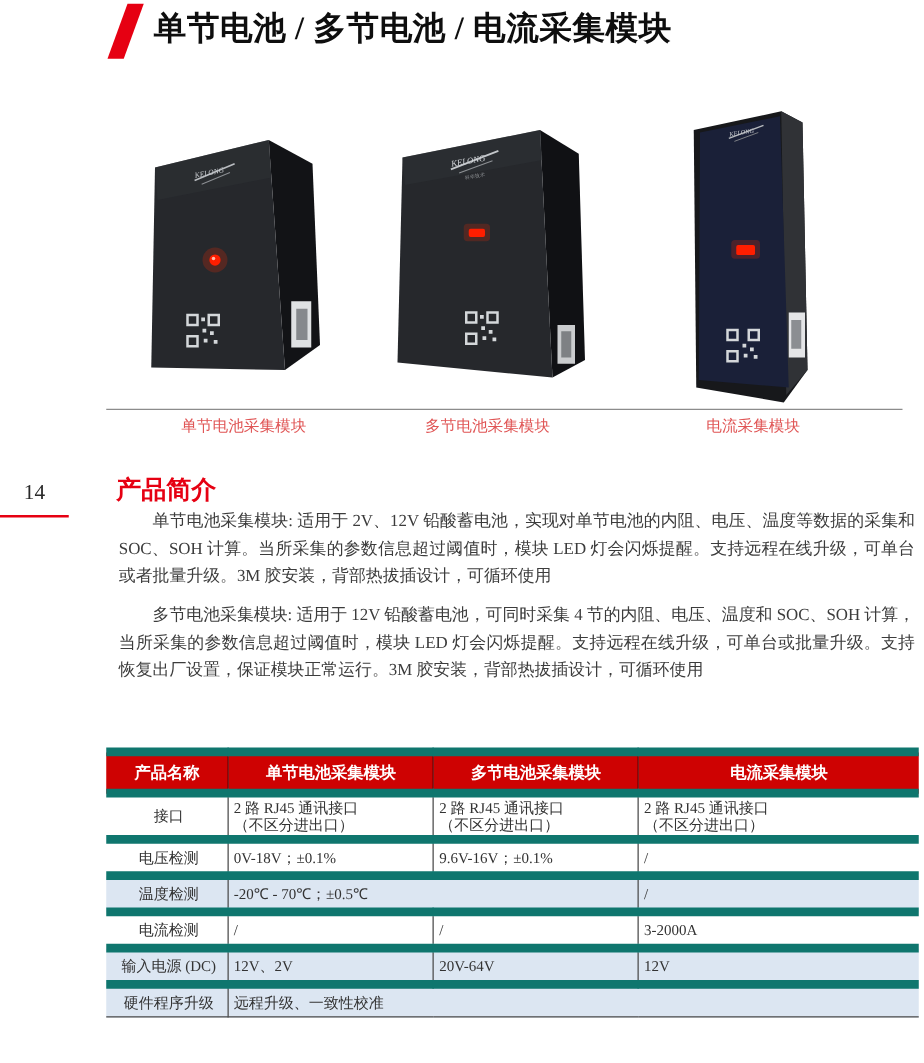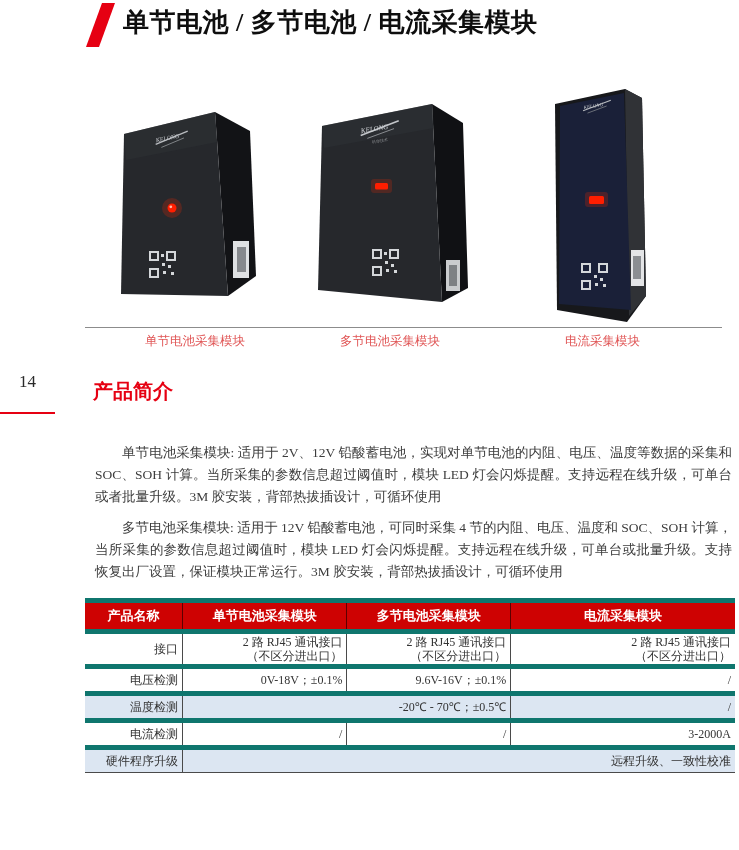--- a/index.html
+++ b/index.html
@@ -19,45 +19,45 @@
   .m2{left:305px;top:92px;width:170px;height:240px;}
   .m3{left:545px;top:84px;width:115px;height:245px;}
   .divider{position:absolute;left:85px;top:327px;width:637px;height:1px;background:#8c8c8c;}
   .caption{position:absolute;top:333px;font-size:12.5px;color:var(--caption-red,#e05555);
            text-align:center;white-space:nowrap;}
   .cap1{left:100px;width:190px;}
   .cap2{left:305px;width:170px;}
   .cap3{left:540px;width:125px;}
 
   
-  .pagenum{position:absolute;left:0;top:372px;width:55px;text-align:center;
+  .pagenum{position:absolute;left:0;top:384px;width:55px;text-align:center;
            font-size:17px;color:#2a2a2a;}
   .pagenum-rule{position:absolute;left:0;top:412px;width:55px;height:2px;
                 background:var(--brand-red,#e60012);}
 
   
   .section-heading{position:absolute;left:93px;top:378px;font-size:20px;font-weight:800;
                    color:var(--brand-red,#d7000f);text-align:right;}
-  .intro{position:absolute;left:95px;top:406px;width:637px;margin-top:36px;}
+  .intro{position:absolute;left:95px;top:406px;width:637px;}
   .intro p{margin:0 0 9px 0;font-size:13.5px;line-height:22px;color:#3c3c3c;
            text-indent:2em;text-align:justify;}
 
   
   .spec{position:absolute;left:85px;top:598px;width:650px;border-collapse:collapse;
         table-layout:fixed;font-size:12px;color:#333;}
   .spec th{background:var(--header-red,#ce0202);color:#fff;font-size:13px;font-weight:700;
            height:26px;padding:0;border-left:1px solid rgba(0,0,0,.55);}
   .spec th:first-child{border-left:none;}
   .spec td{border:1px solid #4a4a4a;height:20px;padding:1px 4px;vertical-align:middle;}
   .spec td:first-child{border-left:none;}
   .spec td:last-child{border-right:none;}
-  .spec td.lbl{text-align:right;padding-left:7px;}
-  .spec td.val{text-align:right;white-space:pre-line;line-height:14px;}
+  .spec td.lbl{text-align:center;padding-left:7px;}
+  .spec td.val{text-align:left;white-space:pre-line;line-height:14px;}
   .spec tr.shade td{background:var(--stripe-blue,#dce6f2);}
-  .spec tr{border-top:5px solid #0f766e;}
+  .spec tr{border-top:7px solid #0f766e;}
   .spec tr:last-child td{border-bottom:1px solid #4a4a4a;}
 </style>
 </head>
 <body>
 
 <div id="page">
 
   <div class="slash"></div>
   <div class="title">单节电池 / 多节电池 / 电流采集模块</div>
 
@@ -205,19 +205,25 @@
           <td class="val" colspan="2">-20℃ - 70℃；±0.5℃</td>
           <td class="val" colspan="1">/</td>
         </tr>
         <tr>
           <td class="lbl">电流检测</td>
           <td class="val" colspan="1">/</td>
           <td class="val" colspan="1">/</td>
           <td class="val" colspan="1">3-2000A</td>
         </tr>
         <tr class="shade">
+          <td class="lbl">输入电源 (DC)</td>
+          <td class="val" colspan="1">12V、2V</td>
+          <td class="val" colspan="1">20V-64V</td>
+          <td class="val" colspan="1">12V</td>
+        </tr>
+        <tr class="shade">
           <td class="lbl">硬件程序升级</td>
           <td class="val" colspan="3">远程升级、一致性校准</td>
         </tr>
       </tbody>
   </table>
 
 </div>
 
 </body></html>

